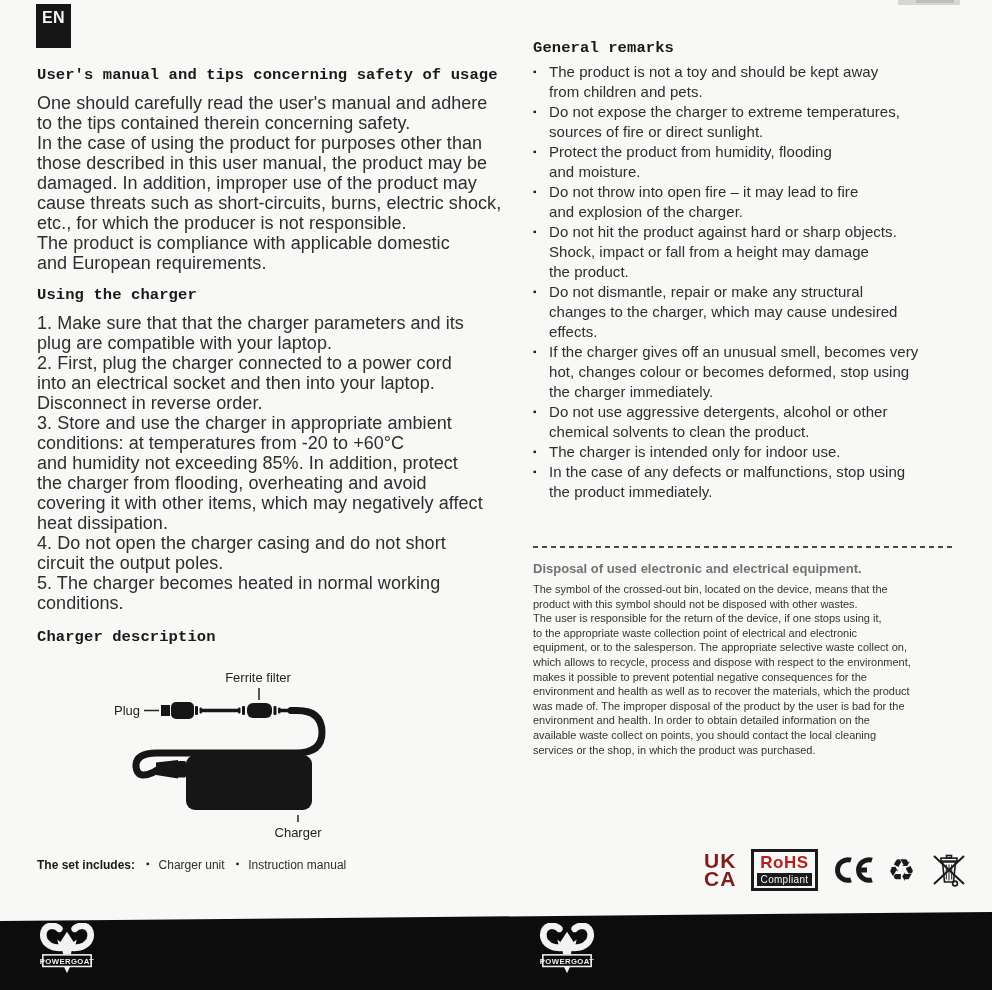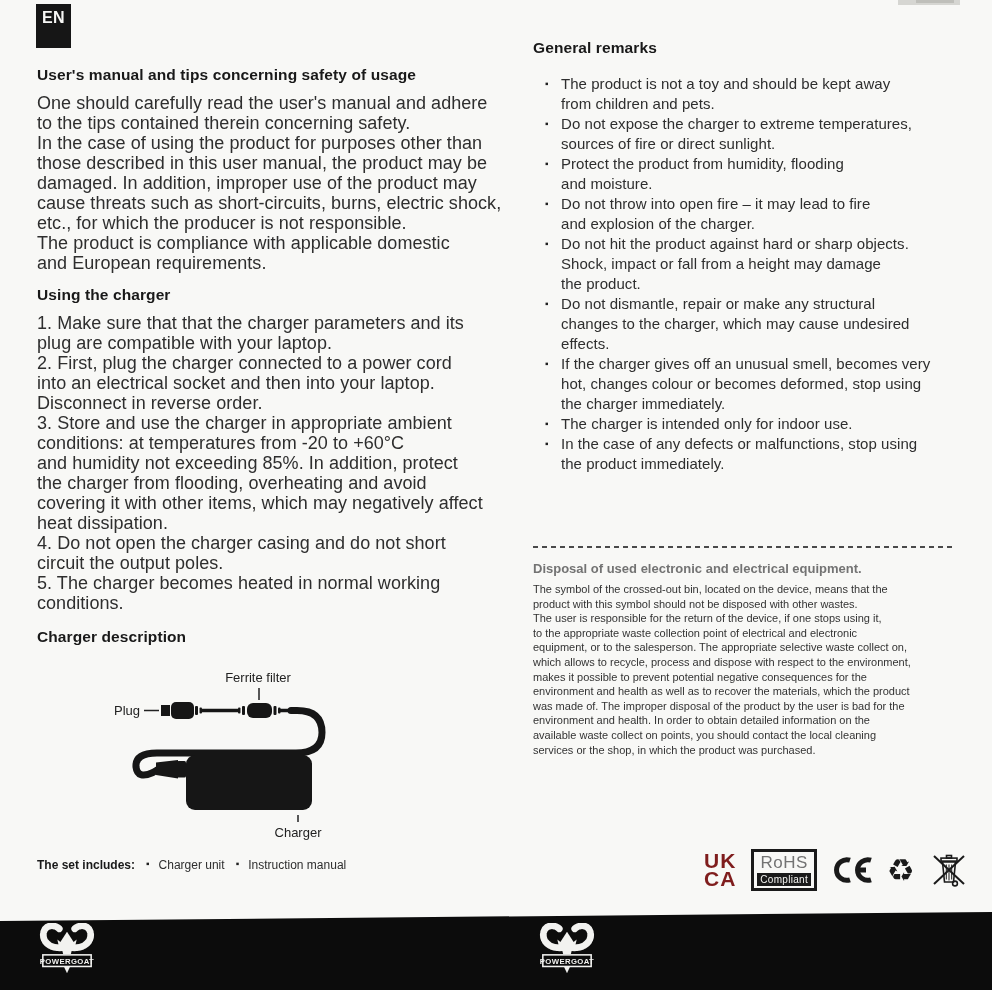--- a/index.html
+++ b/index.html
@@ -2,55 +2,55 @@
 <html><head>
 <meta charset="utf-8">
 <style>
   html,body{margin:0;padding:0;background:#e9e9e7;}
   .page{
     position:relative;width:992px;height:990px;margin:0 auto;
     background:#f8f8f6;overflow:hidden;
     font-family:"Liberation Sans",sans-serif;color:#2e2e2e;
   }
   .abs{position:absolute;}
-  h2{margin:0;font-size:15.5px;font-weight:bold;color:#191919;letter-spacing:.1px;}
+  h2{margin:0;font-size:15.5px;font-weight:bold;color:#191919;letter-spacing:.1px;font-family:Liberation Mono, monospace;}
   .body-text{white-space:pre-line;font-size:18px;line-height:20px;color:#2e2e2e;letter-spacing:.05px;}
   
   .en-badge{left:36px;top:4px;width:35px;height:44px;background:#161616;color:#f7f7f5;
     display:flex;align-items:flex-end;justify-content:center;padding-bottom:21px;box-sizing:border-box;
     font-size:16px;font-weight:bold;letter-spacing:.5px;}
   
   .smudge{left:898px;top:0;width:62px;height:5px;background:#d6d6d2;}
   .smudge2{left:916px;top:0;width:38px;height:3px;background:#bfbfba;}
   
   .h-safety{left:37px;top:66px;}
   .p-safety{left:37px;top:93px;width:468px;}
   .h-using{left:37px;top:286px;}
   .p-using{left:37px;top:313px;width:468px;}
   .h-desc{left:37px;top:628px;}
   .diagram{left:100px;top:658px;}
   .set-includes{left:37px;top:858px;font-size:12px;color:#2e2e2e;}
   .set-includes .lbl{font-weight:bold;color:#191919;}
   .inc-item::before{content:"\25AA";font-size:10px;position:relative;top:-2px;margin:0 9px 0 11px;color:#222;}
   
   .h-remarks{left:533px;top:39px;}
-  .remarks{left:533px;top:62px;width:442px;margin:12px;padding:0;list-style:none;}
+  .remarks{left:533px;top:62px;width:442px;margin:0;padding:0;list-style:none;}
   .remarks li{position:relative;padding-left:16px;white-space:pre-line;
     font-size:15px;line-height:20px;color:#2e2e2e;letter-spacing:.05px;}
   .remarks li::before{content:"\25AA";position:absolute;left:0;top:0;font-size:10px;line-height:20px;color:#222;}
   .dashes{left:533px;top:546px;width:420px;height:2px;
     background:repeating-linear-gradient(90deg,#4a4a4a 0 5px,transparent 5px 9px);}
   .h-disposal{left:533px;top:561px;font-size:13px;font-weight:bold;color:#737373;}
   .p-disposal{left:533px;top:582px;width:432px;white-space:pre-line;
     font-size:11px;line-height:14.6px;color:#333;}
   
   .marks-row{left:704px;top:849px;display:flex;align-items:center;gap:15px;}
   .ukca{font-weight:bold;font-size:21px;line-height:18px;letter-spacing:1px;color:#7f1d1d;}
   .rohs{border:3px solid #1a1a1a;text-align:center;padding:2px 3px;background:#f8f8f6;}
-  .rohs-top{font-weight:normal;font-size:17px;line-height:17px;letter-spacing:.5px;color:#737373;padding:0 3px;}
+  .rohs-top{font-weight:bold;font-size:17px;line-height:17px;letter-spacing:.5px;color:#b91c1c;padding:0 3px;}
   .rohs-bot{margin-top:2px;background:#1a1a1a;color:#f5f5f2;font-size:10px;line-height:13px;
     font-weight:normal;padding:0 3px;letter-spacing:.3px;}
   .recycle{font-family:"DejaVu Sans",sans-serif;font-size:31px;line-height:31px;color:#1a1a1a;}
   
   .footer-bar{left:0;top:912px;width:992px;height:78px;background:#0c0c0c;
     clip-path:polygon(0 9px,100% 0,100% 78px,0 78px);}
   .goat-logo{position:absolute;top:11px;}
   .goat-1{left:38px;} .goat-2{left:538px;}
   svg text{font-family:"Liberation Sans",sans-serif;}
 </style>
@@ -142,20 +142,22 @@
 and explosion of the charger.</li>
       <li>Do not hit the product against hard or sharp objects.
 Shock, impact or fall from a height may damage
 the product.</li>
       <li>Do not dismantle, repair or make any structural
 changes to the charger, which may cause undesired
 effects.</li>
       <li>If the charger gives off an unusual smell, becomes very
 hot, changes colour or becomes deformed, stop using
 the charger immediately.</li>
+      <li>Do not use aggressive detergents, alcohol or other
+chemical solvents to clean the product.</li>
       <li>The charger is intended only for indoor use.</li>
       <li>In the case of any defects or malfunctions, stop using
 the product immediately.</li>
     </ul>
 
   <div class="abs dashes"></div>
 
   <div class="abs h-disposal">Disposal of used electronic and electrical equipment.</div>
   <div class="abs p-disposal">The symbol of the crossed-out bin, located on the device, means that the
 product with this symbol should not be disposed with other wastes.

